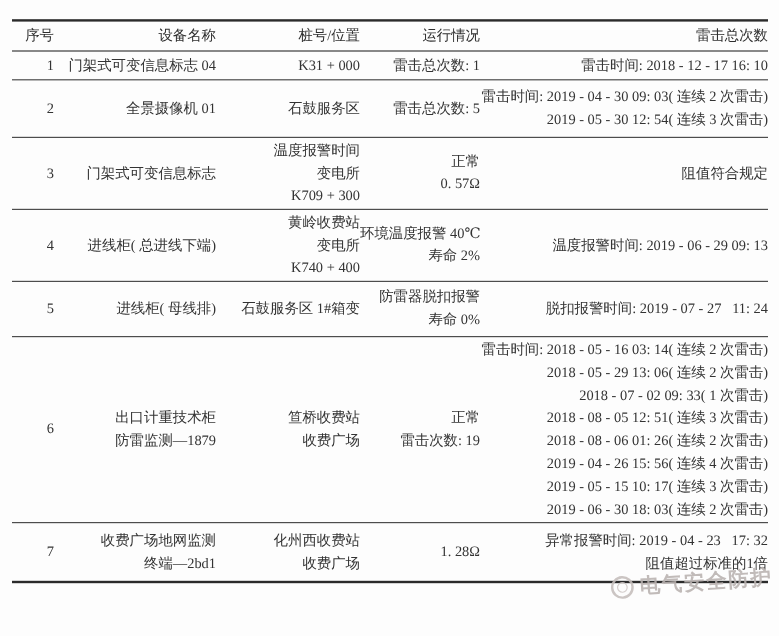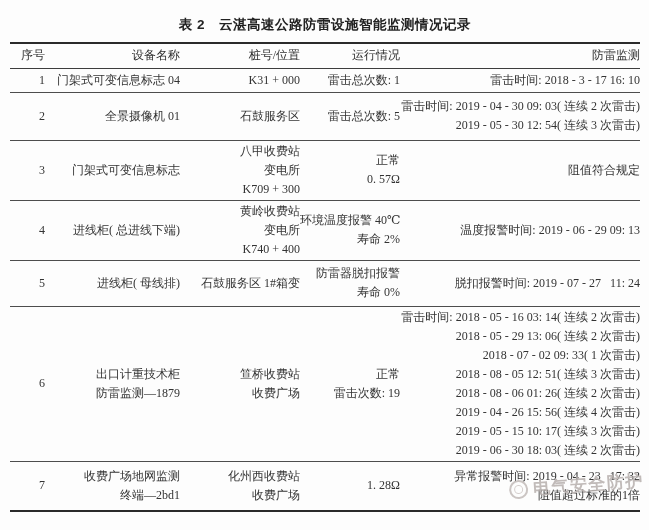--- a/index.html
+++ b/index.html
@@ -82,55 +82,54 @@
     content:"";
     position:absolute;inset:3px;
     border:1px solid #cfc8c6;
     border-radius:50%;
   }
 </style>
 </head>
 <body>
 
 <div class="page">
-  <div class="doc-title">表 2　云湛高速公路防雷设施智能监测情况记录</div>
 
   <table class="monitor">
     <colgroup>
       <col class="c-no">
         <col class="c-device">
         <col class="c-loc">
         <col class="c-status">
         <col class="c-data">
     </colgroup>
     <thead>
       <tr>
         <th>序号</th>
         <th>设备名称</th>
         <th>桩号/位置</th>
         <th>运行情况</th>
-        <th>防雷监测</th>
+        <th>雷击总次数</th>
       </tr>
     </thead>
     <tbody>
         <tr>
           <td>
             <div class="line">1</div>
           </td>
           <td>
             <div class="line">门架式可变信息标志 04</div>
           </td>
           <td>
             <div class="line">K31 + 000</div>
           </td>
           <td>
             <div class="line">雷击总次数: 1</div>
           </td>
           <td>
-            <div class="line">雷击时间: 2018 - 3 - 17 16: 10</div>
+            <div class="line">雷击时间: 2018 - 12 - 17 16: 10</div>
           </td>
         </tr>
         <tr>
           <td>
             <div class="line">2</div>
           </td>
           <td>
             <div class="line">全景摄像机 01</div>
           </td>
           <td>
@@ -145,21 +144,21 @@
           </td>
         </tr>
         <tr>
           <td>
             <div class="line">3</div>
           </td>
           <td>
             <div class="line">门架式可变信息标志</div>
           </td>
           <td>
-            <div class="line">八甲收费站</div>
+            <div class="line">温度报警时间</div>
             <div class="line">变电所</div>
             <div class="line">K709 + 300</div>
           </td>
           <td>
             <div class="line">正常</div>
             <div class="line">0. 57Ω</div>
           </td>
           <td>
             <div class="line">阻值符合规定</div>
           </td>

